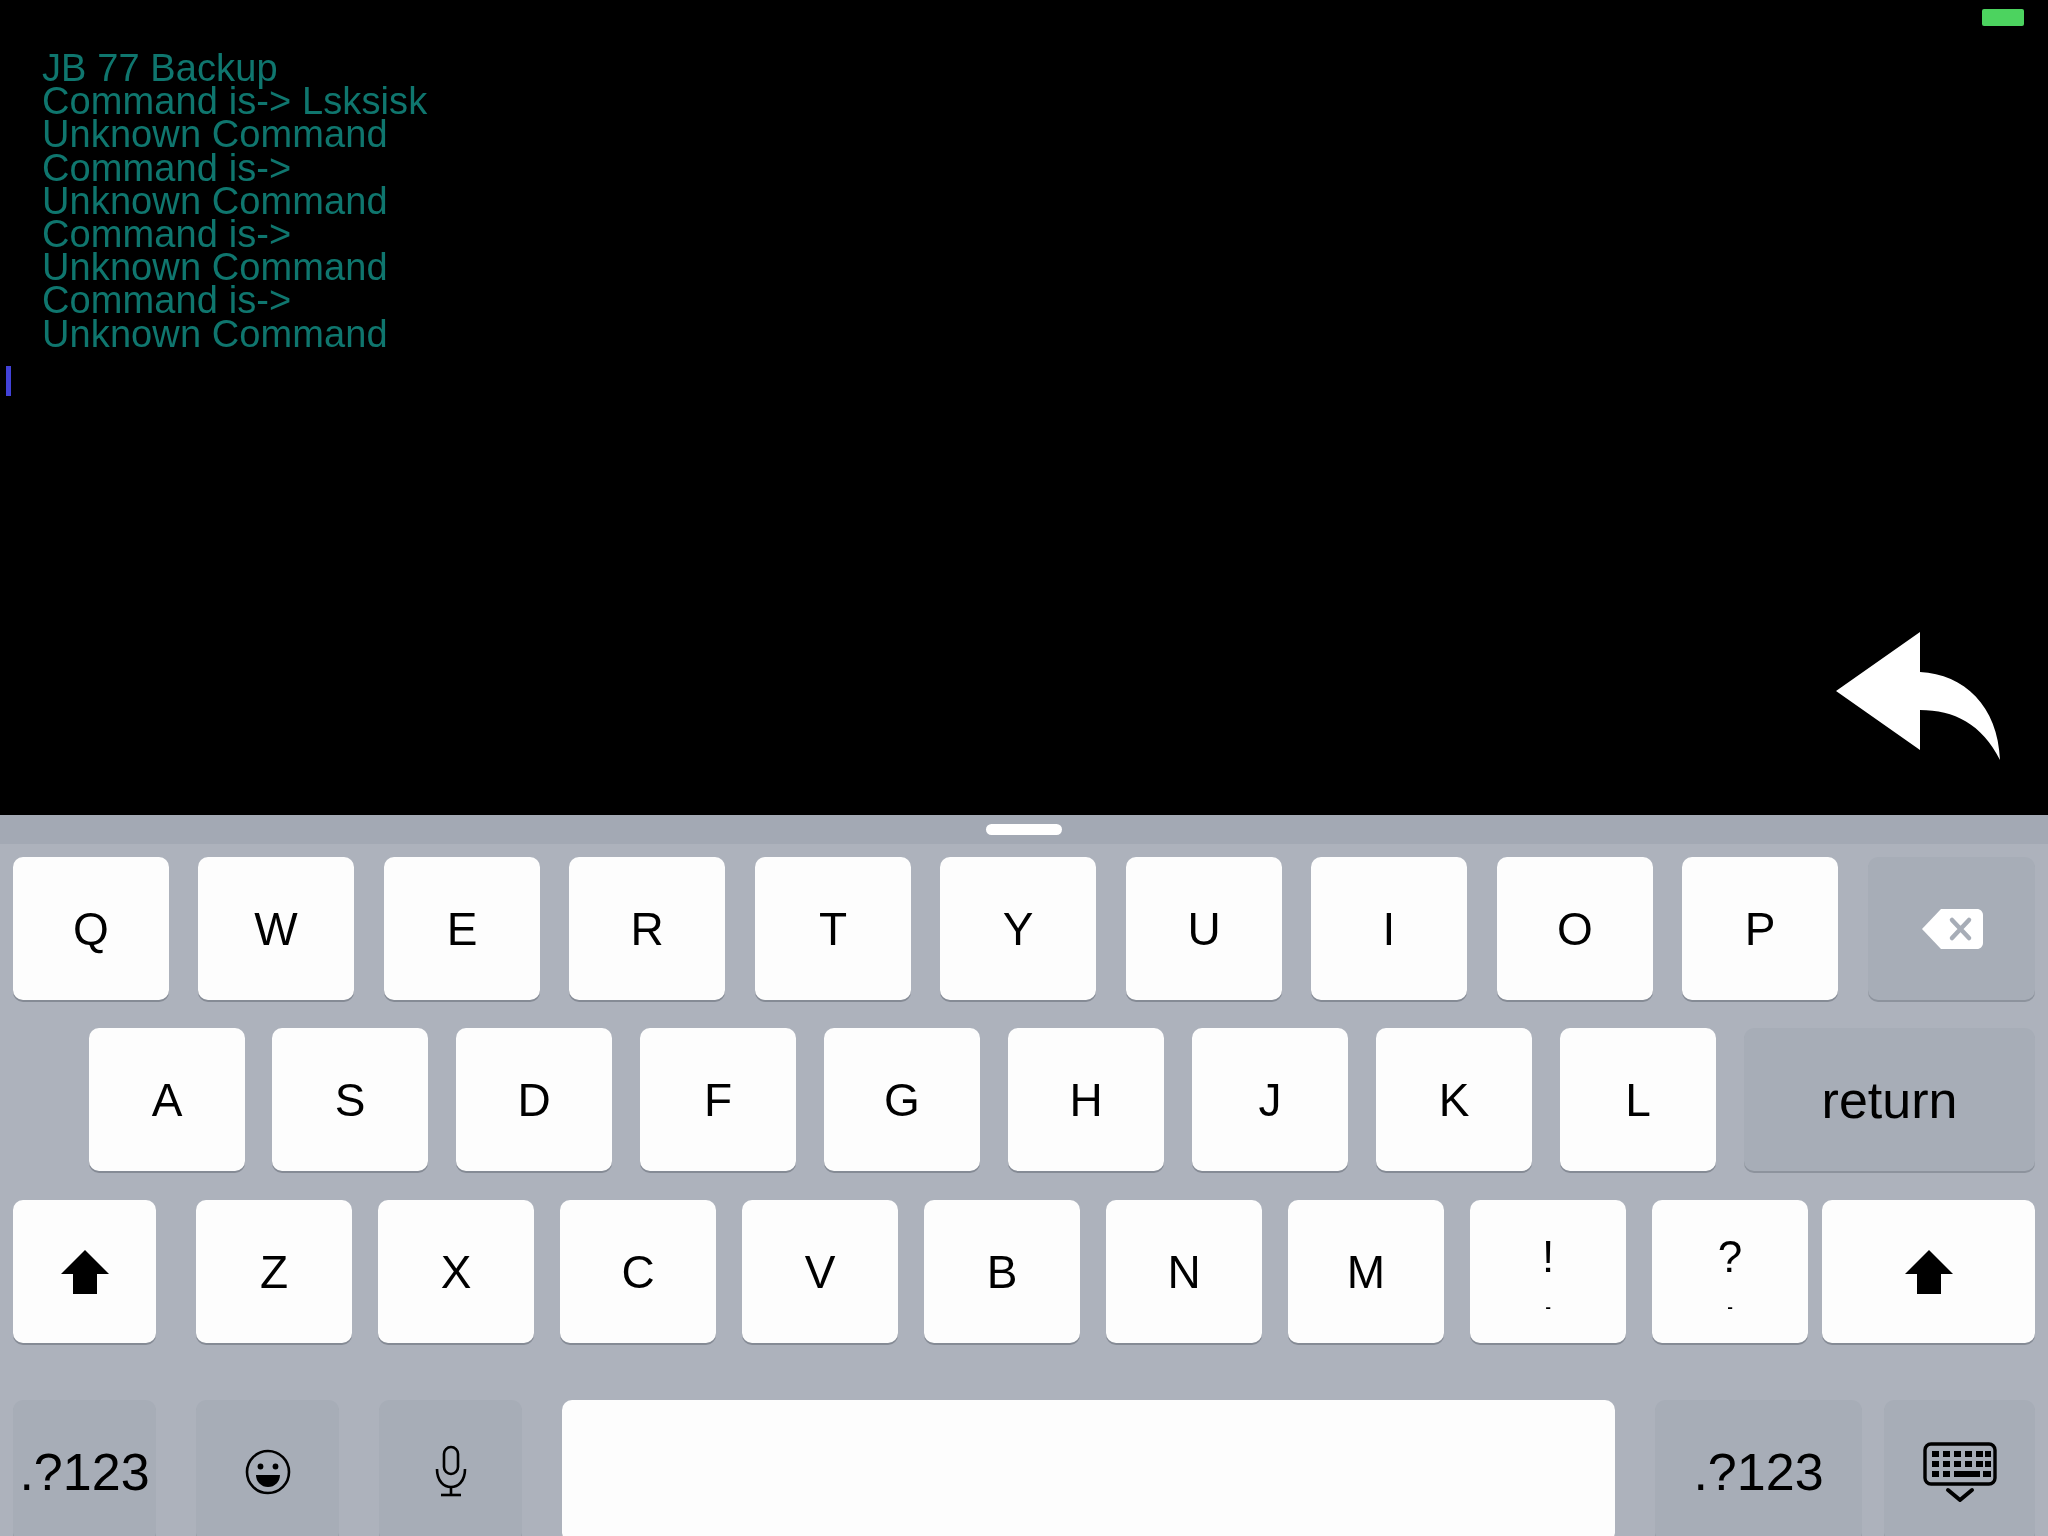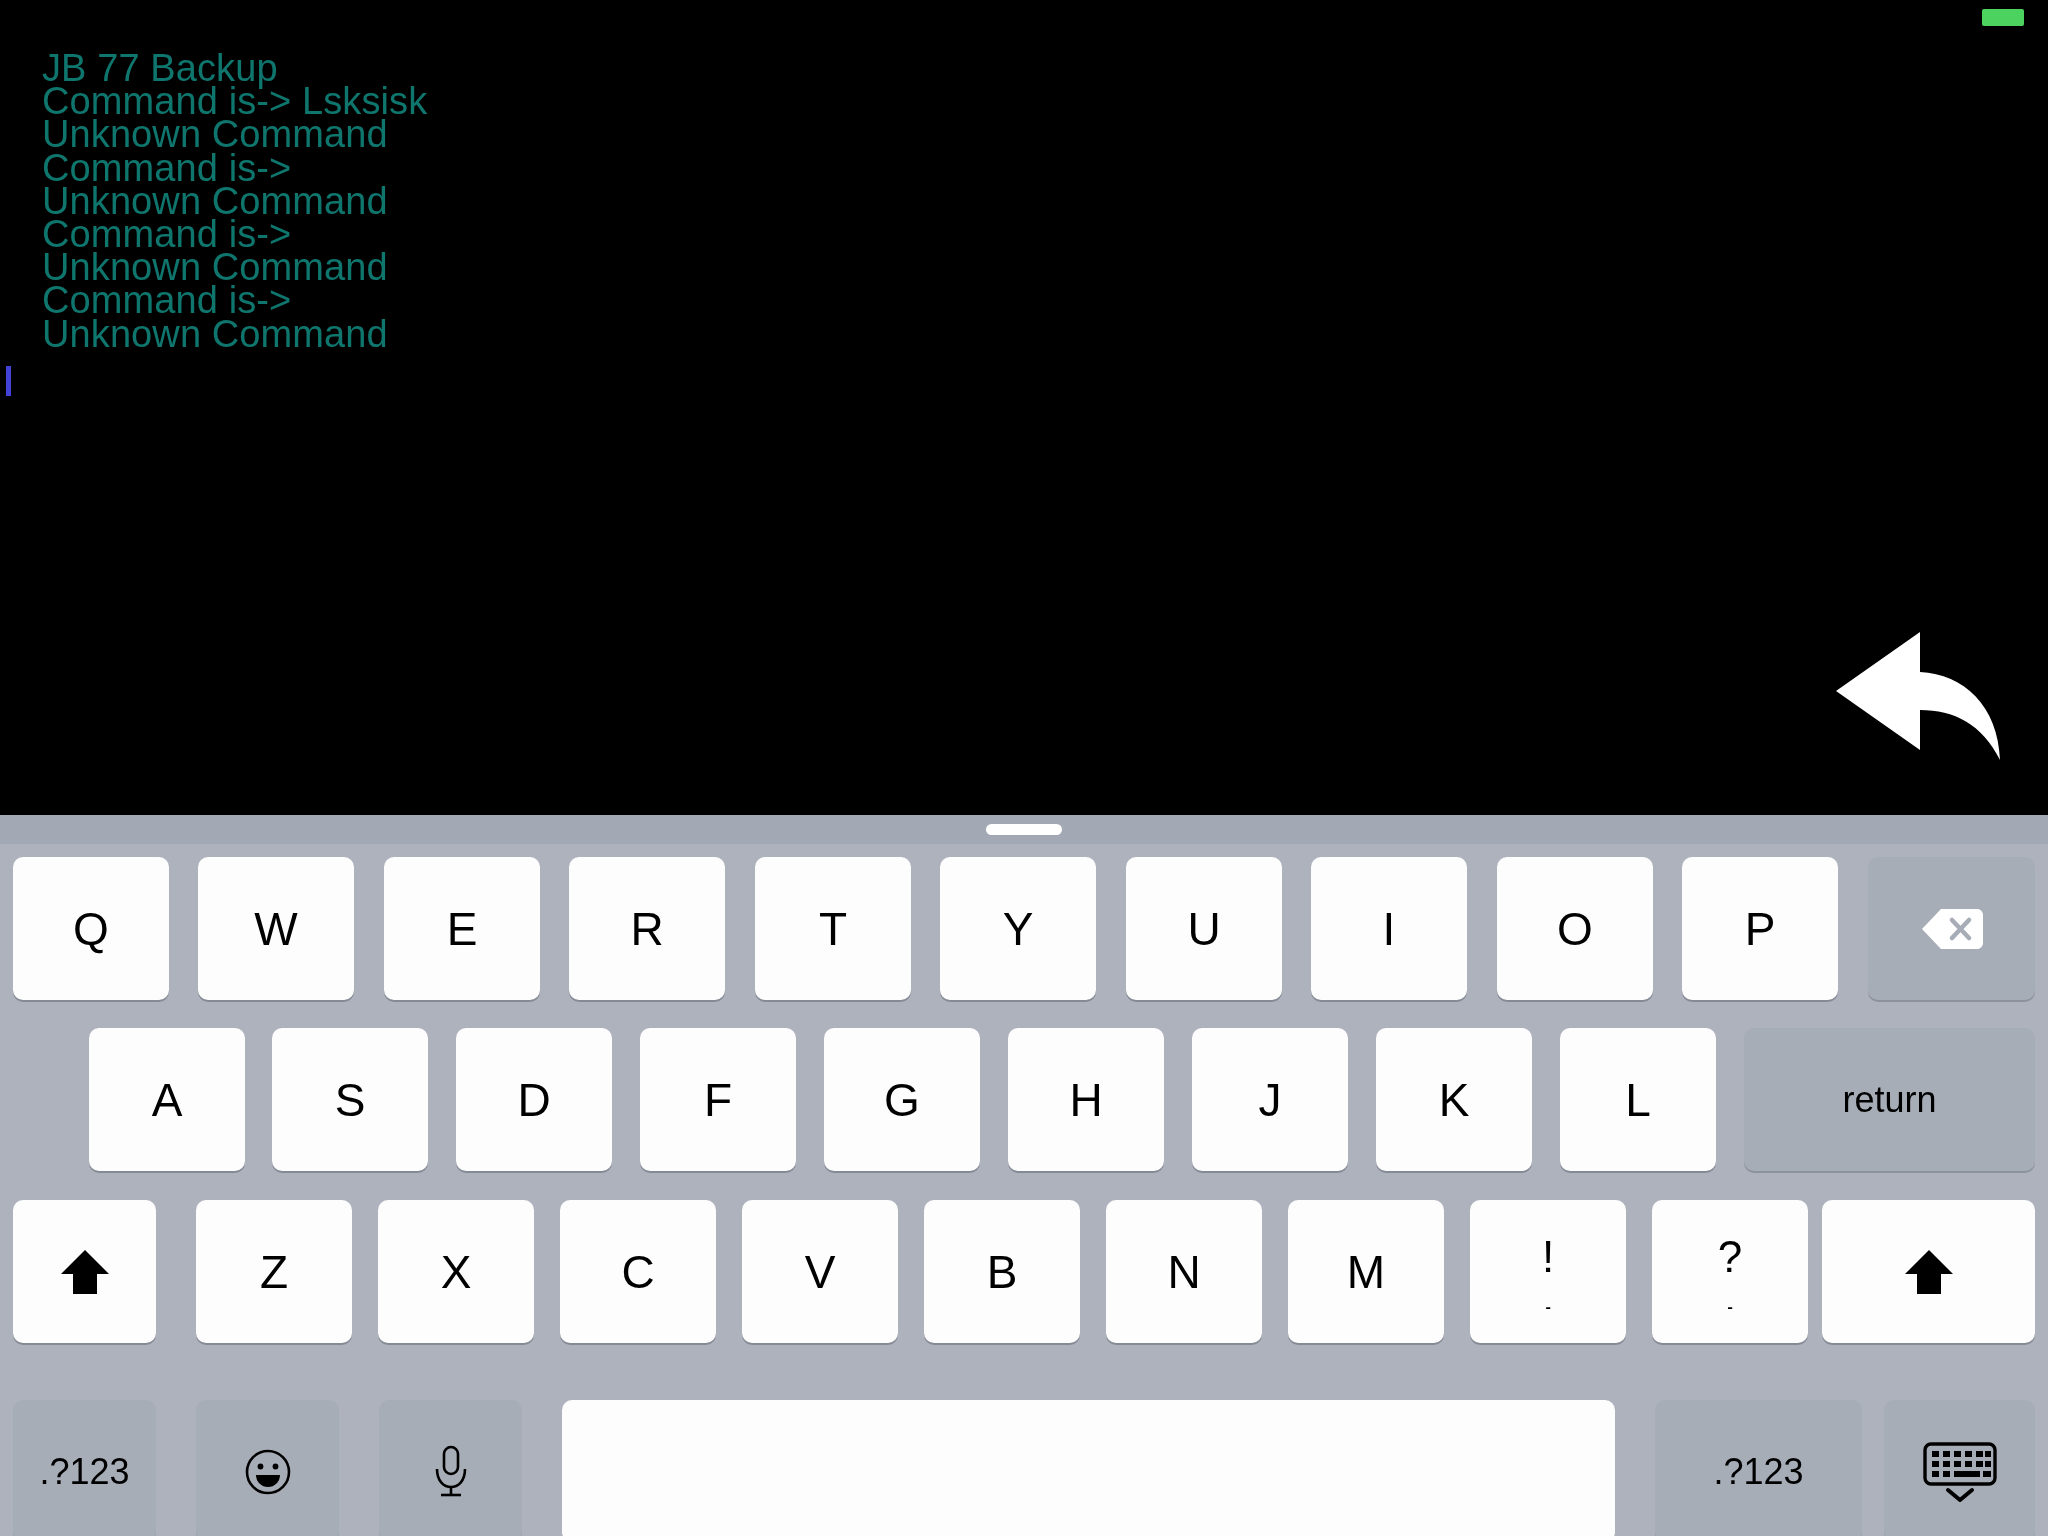--- a/index.html
+++ b/index.html
@@ -127,21 +127,21 @@
     font-size: 46px;
     font-family: "Liberation Sans", sans-serif;
     cursor: default;
     user-select: none;
   }
   .key.gray {
     background: #A7ADB7;
     box-shadow: 0 2px 0 rgba(120,126,136,0.6);
   }
   .key.small-label {
-    font-size: 36px;
+    font-size: 52px;
   }
 
   .dual-label {
     display: flex;
     flex-direction: column;
     align-items: center;
     justify-content: center;
     line-height: 1;
   }
   .dual-top {

